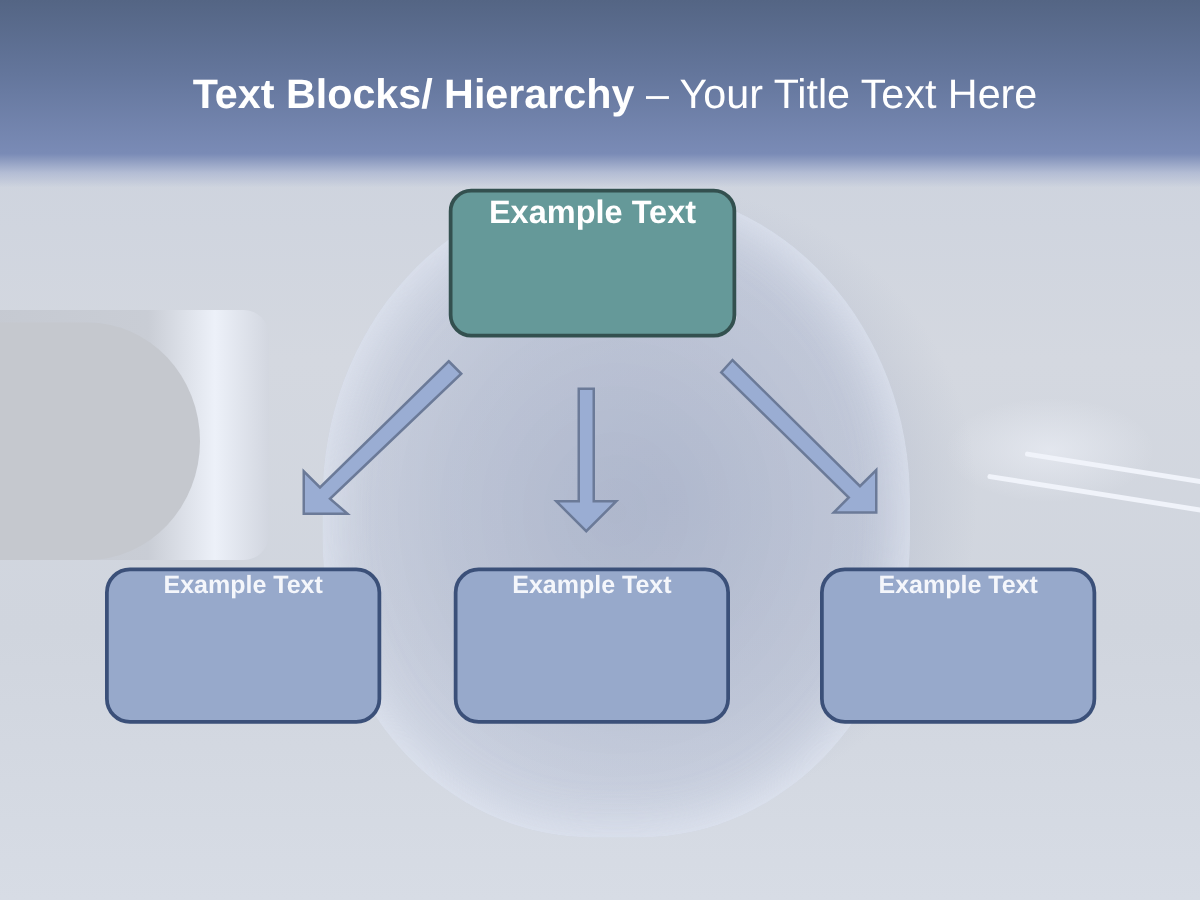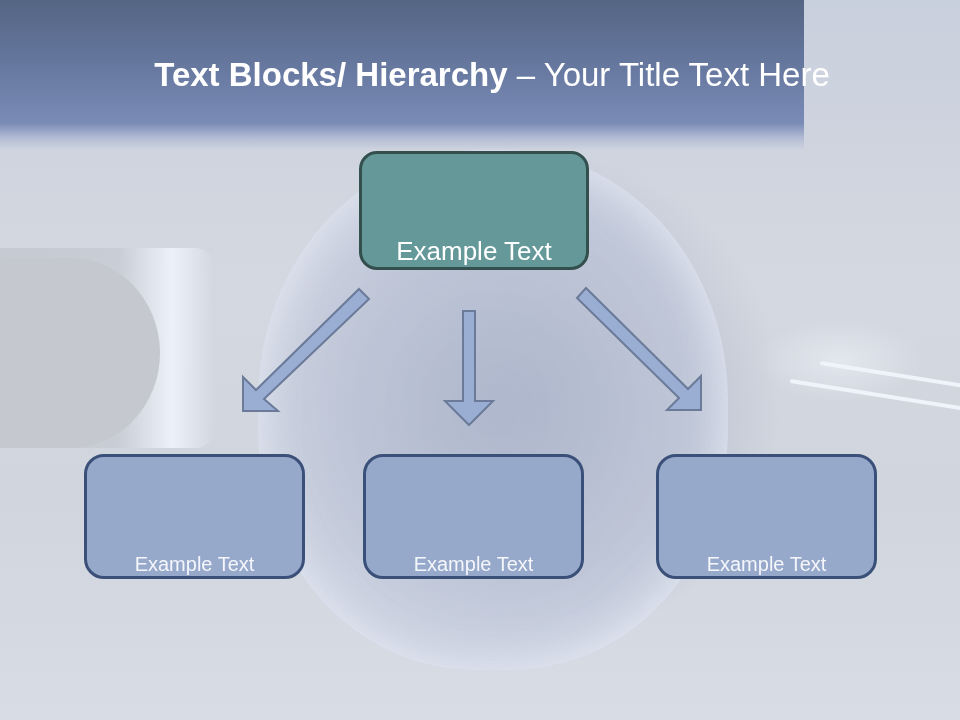--- a/index.html
+++ b/index.html
@@ -61,44 +61,45 @@
     .bg-needle {
       position: absolute;
       height: 4px;
       background: #f0f3fa;
       border-radius: 2px;
       transform-origin: left center;
     }
     .title-bar {
       position: absolute;
       left: 0; top: 0;
-      width: 804px; height: 150px;
+      width: 960px; height: 150px;
       background: linear-gradient(180deg, #546584 0%, #64769c 40%, #7a8bb6 82%, rgba(160,172,205,0.6) 92%, rgba(200,206,222,0) 100%);
     }
     .title {
       position: absolute;
       left: 0; top: 52px;
       width: 984px;
       text-align: center;
       color: #ffffff;
       font-size: 33px;
       line-height: 46px;
       white-space: nowrap;
     }
     .title .bold { font-weight: bold; }
     .title .light { font-weight: normal; }
 
     .box {
       position: absolute;
       box-sizing: border-box;
       display: flex;
-      align-items: flex-end;
+      align-items: flex-start;
       justify-content: center;
       color: #ffffff;
       text-align: center;
+      font-weight: bold;
     }
     .box-top {
       left: 359px; top: 151px;
       width: 230px; height: 119px;
       background: #659999;
       border: 3px solid #33504f;
       border-radius: 18px;
       font-size: 26px;
     }
     .box-child {

